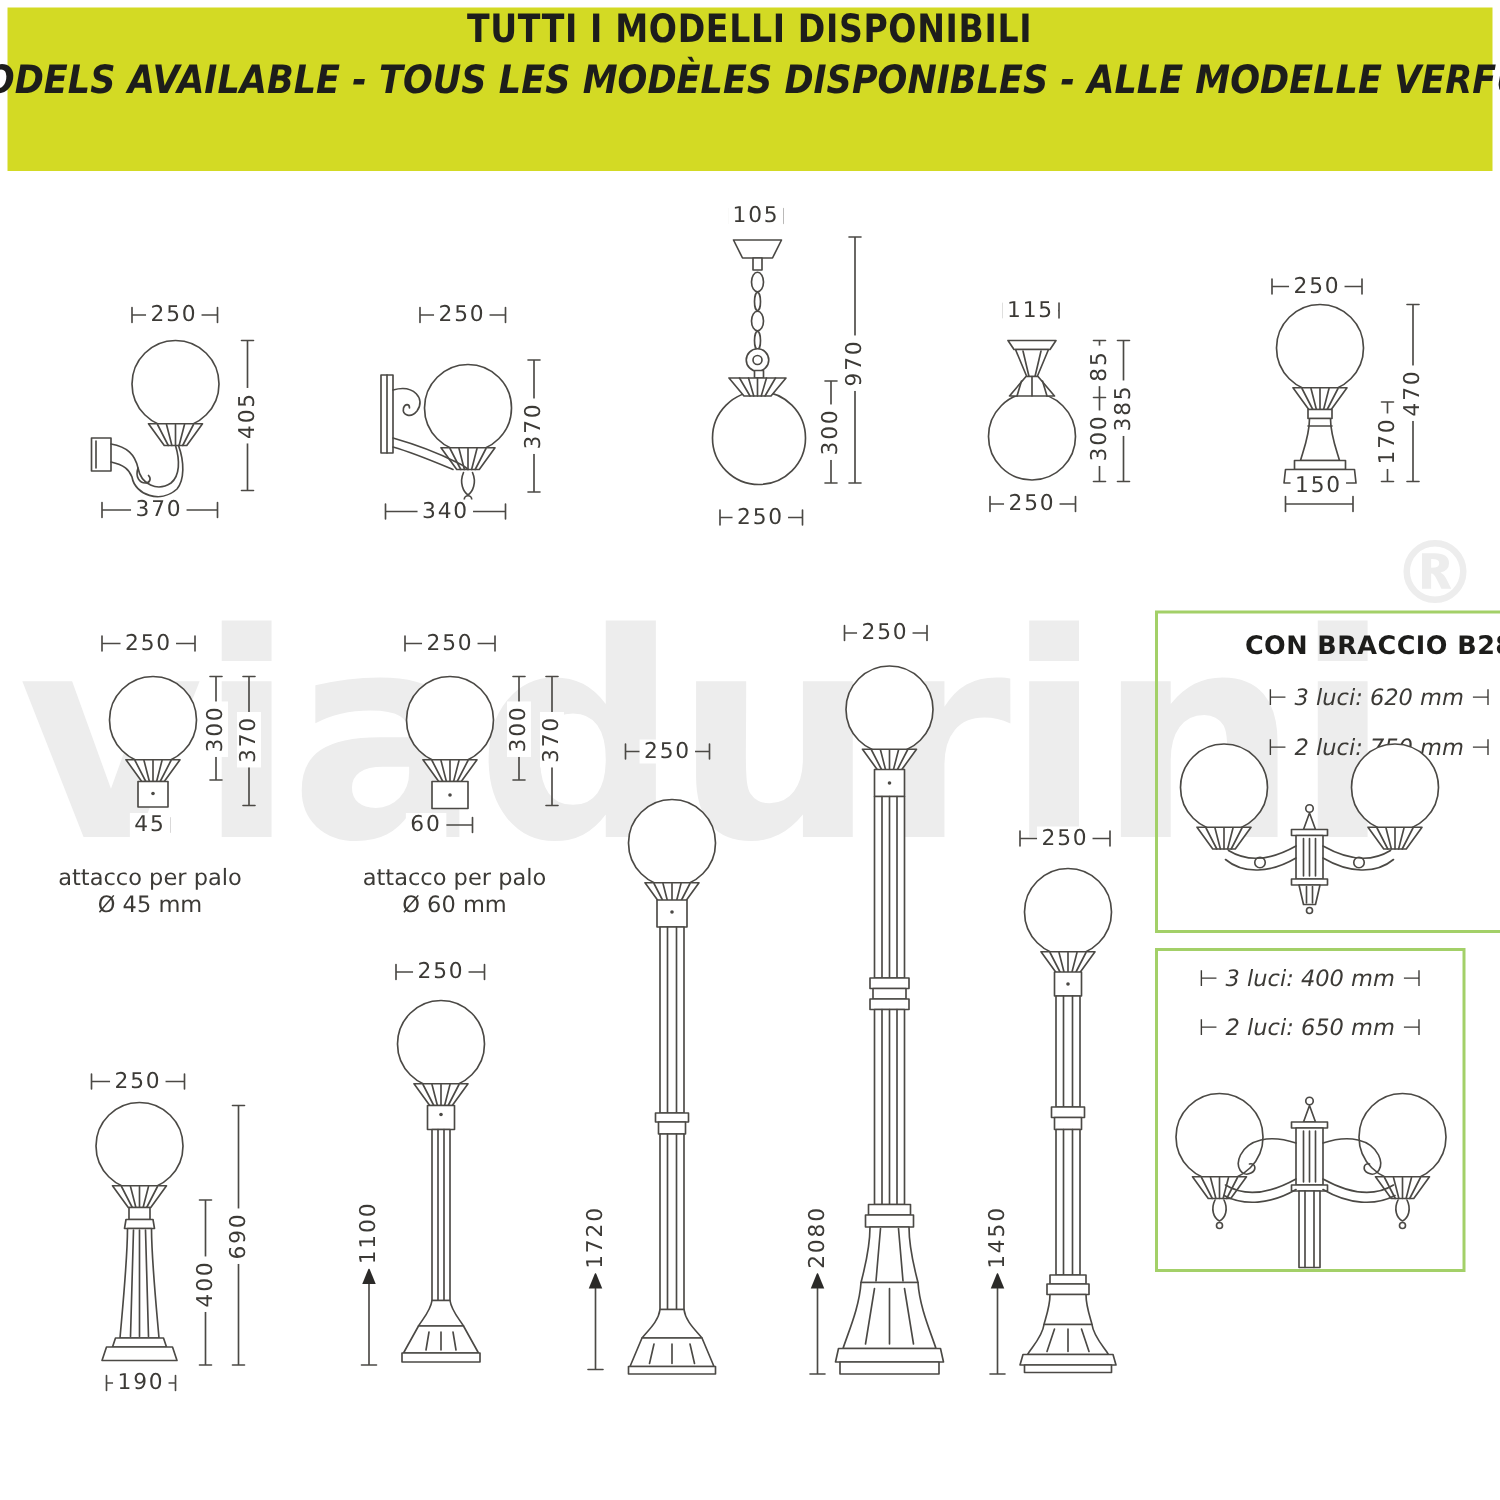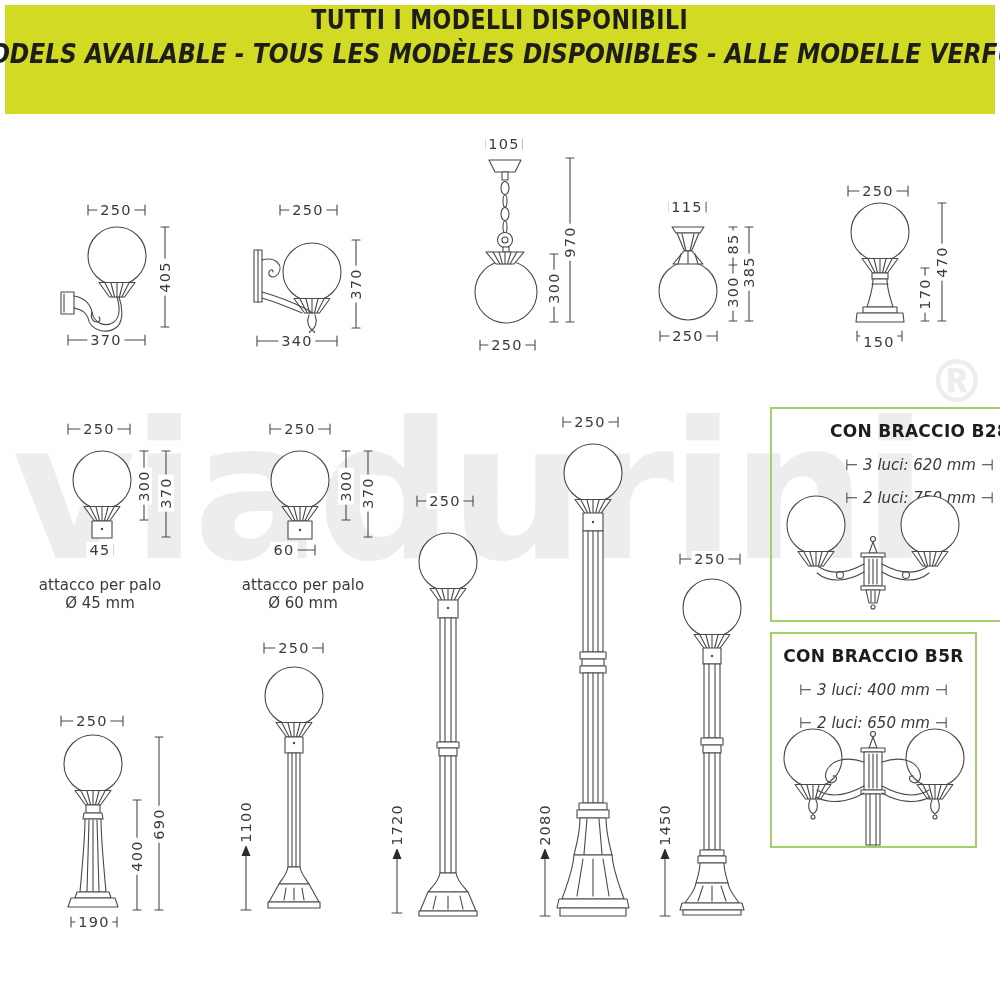--- a/index.html
+++ b/index.html
@@ -42,21 +42,20 @@
   </div>
 
   <div id="wm"><span>viadurini</span><sup>®</sup></div>
 
   <div class="obox" style="top:407px;height:211px;padding-left:46px;">
     <div class="ttl">CON BRACCIO B28</div>
     <div class="luci">⊢ 3 luci: 620 mm ⊣</div>
     <div class="luci">⊢ 2 luci: 750 mm ⊣</div>
   </div>
   <div class="obox" style="top:632px;height:212px;">
-    <div class="ttl">CON BRACCIO B5R</div>
     <div class="luci">⊢ 3 luci: 400 mm ⊣</div>
     <div class="luci">⊢ 2 luci: 650 mm ⊣</div>
   </div>
 
   <svg id="art" width="1000" height="1000" viewBox="0 0 1000 1000" stroke="#4b4945" stroke-width="1.1" fill="none" stroke-linecap="round" stroke-linejoin="round">
     <defs>
       <g id="gt">
         <circle cx="0" cy="0" r="29" fill="#fff"></circle>
         <path d="M-18,26.5 L18,26.5 L7.5,41 L-7.5,41 Z" fill="#fff"></path>
         <path d="M-12,27 L-4.8,41 M-6,27 L-2.4,41 M0,27 L0,41 M6,27 L2.4,41 M12,27 L4.8,41"></path>
@@ -317,21 +316,21 @@
 
   <div class="dim" style="left:687px;top:207px">115</div>
   <div class="dim v" style="left:733px;top:244px">85</div>
   <div class="dim v" style="left:733px;top:292px">300</div>
   <div class="dim v" style="left:749px;top:272px">385</div>
   <div class="dim" style="left:688px;top:336px">250</div>
 
   <div class="dim" style="left:878px;top:191px">250</div>
   <div class="dim v" style="left:942px;top:262px">470</div>
   <div class="dim v" style="left:925px;top:294px">170</div>
-  <div class="dim" style="left:879px;top:342px">150</div>
+  <div class="dim" style="left:879px;top:324px">150</div>
 
   <div class="dim" style="left:99px;top:429px">250</div>
   <div class="dim v" style="left:144px;top:486px">300</div>
   <div class="dim v" style="left:166px;top:493px">370</div>
   <div class="dim" style="left:100px;top:550px">45</div>
   <div class="cap" style="left:100px;top:585px">attacco per palo</div>
   <div class="cap" style="left:100px;top:603px">Ø 45 mm</div>
 
   <div class="dim" style="left:300px;top:429px">250</div>
   <div class="dim v" style="left:346px;top:486px">300</div>

